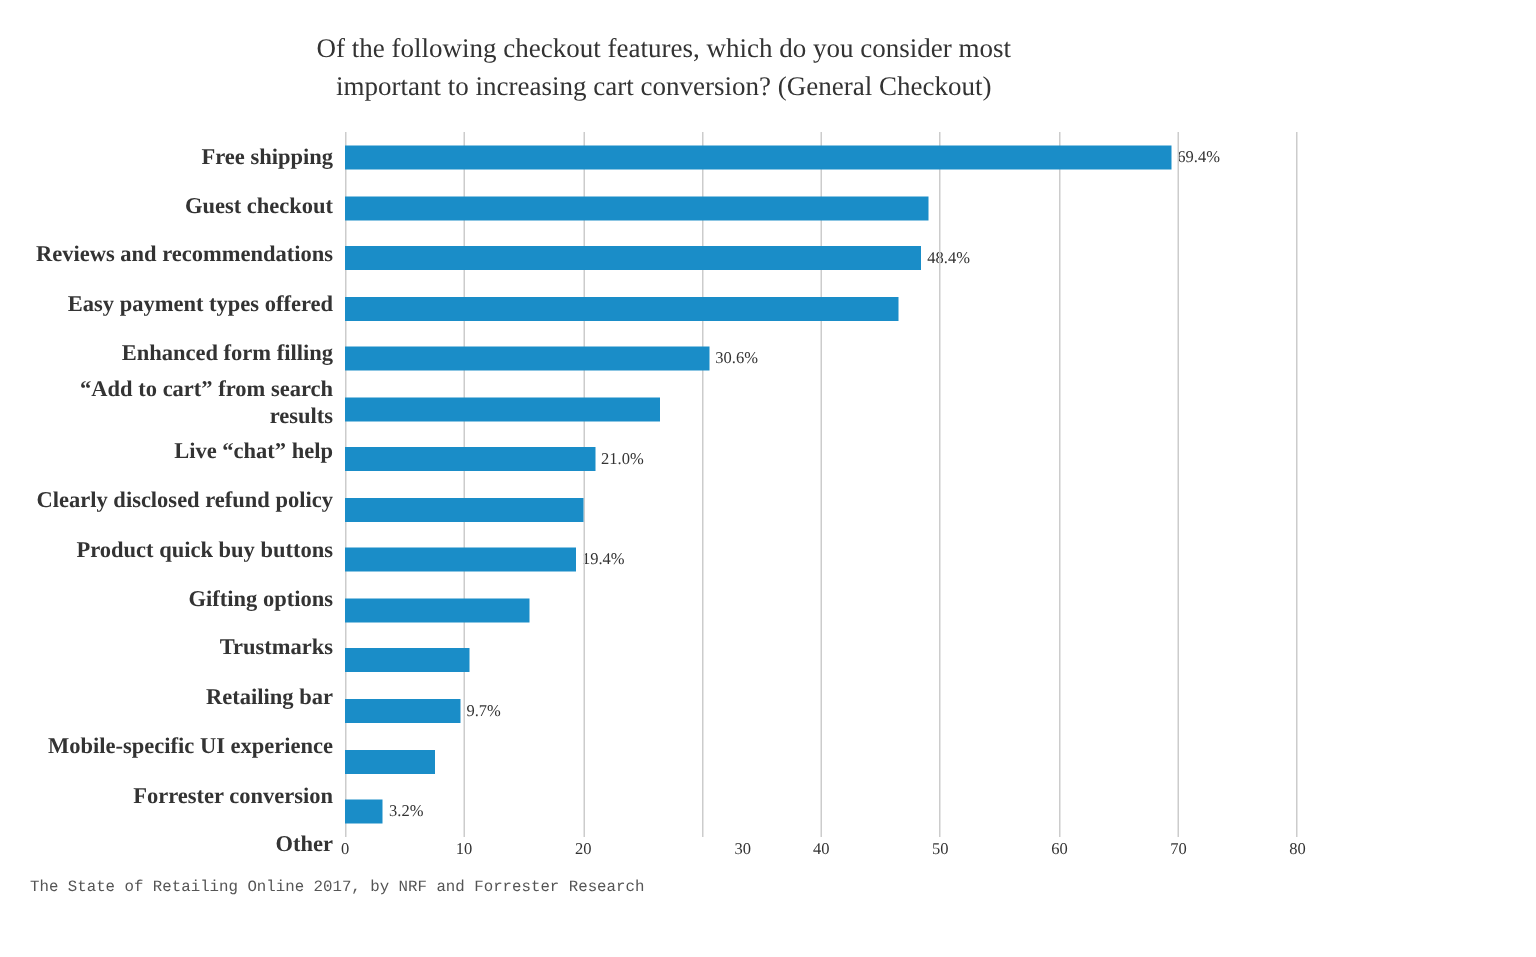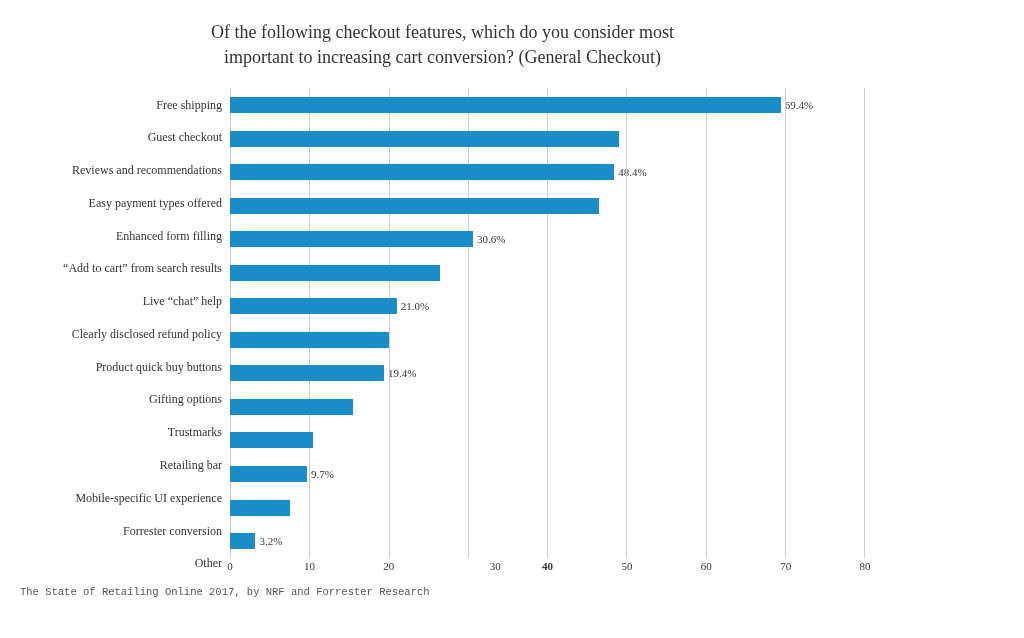--- a/index.html
+++ b/index.html
@@ -33,28 +33,29 @@
     }
     .y-labels {
       width: 210px;
       flex-shrink: 0;
       display: flex;
       flex-direction: column;
       justify-content: space-around;
       padding-right: 8px;
     }
     .y-label {
-      font-size: 12px;
+      font-size: 15px;
       color: #333;
       text-align: right;
       line-height: 1.2;
       height: 22px;
       display: flex;
       align-items: center;
       justify-content: flex-end;
+      font-weight: bold;
     }
     .bars-area {
       flex: 1;
       position: relative;
       display: flex;
       flex-direction: column;
     }
     .grid-lines {
       position: absolute;
       top: 0;
@@ -202,21 +203,21 @@
           <div class="bar-row">
             <div class="bar" style="width: 4%;"></div>
             <span class="bar-label">3.2%</span>
           </div>
         </div>
       <div class="x-ticks-container" id="x-ticks-container">
           <span class="x-tick" style="left: 0%;">0</span>
           <span class="x-tick" style="left: 12.5%;">10</span>
           <span class="x-tick" style="left: 25%;">20</span>
           <span class="x-tick" style="left: 37.5%; margin-left: 27px;">30</span>
-          <span class="x-tick" style="left: 50%; font-weight: bold;">40</span>
+          <span class="x-tick" style="left: 50%;">40</span>
           <span class="x-tick" style="left: 62.5%;">50</span>
           <span class="x-tick" style="left: 75%;">60</span>
           <span class="x-tick" style="left: 87.5%;">70</span>
           <span class="x-tick" style="left: 100%;">80</span>
         </div>
     </div>
   </div>
 
   <div class="footer-text">The State of Retailing Online 2017, by NRF and Forrester Research</div>
 </div>

